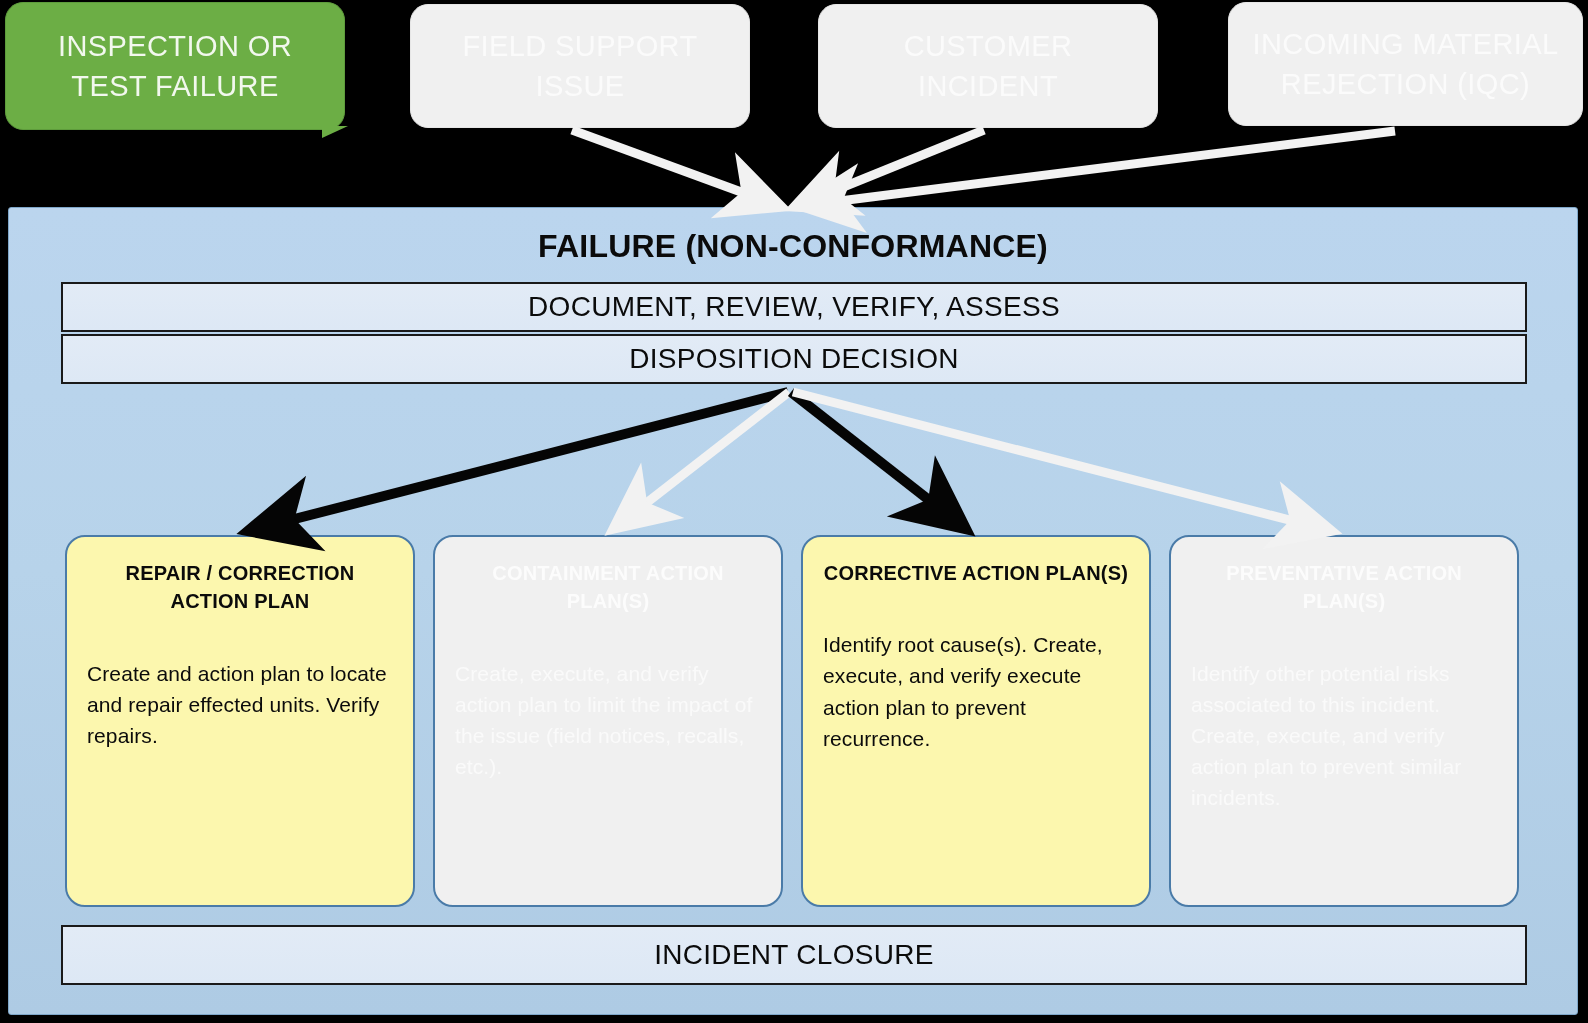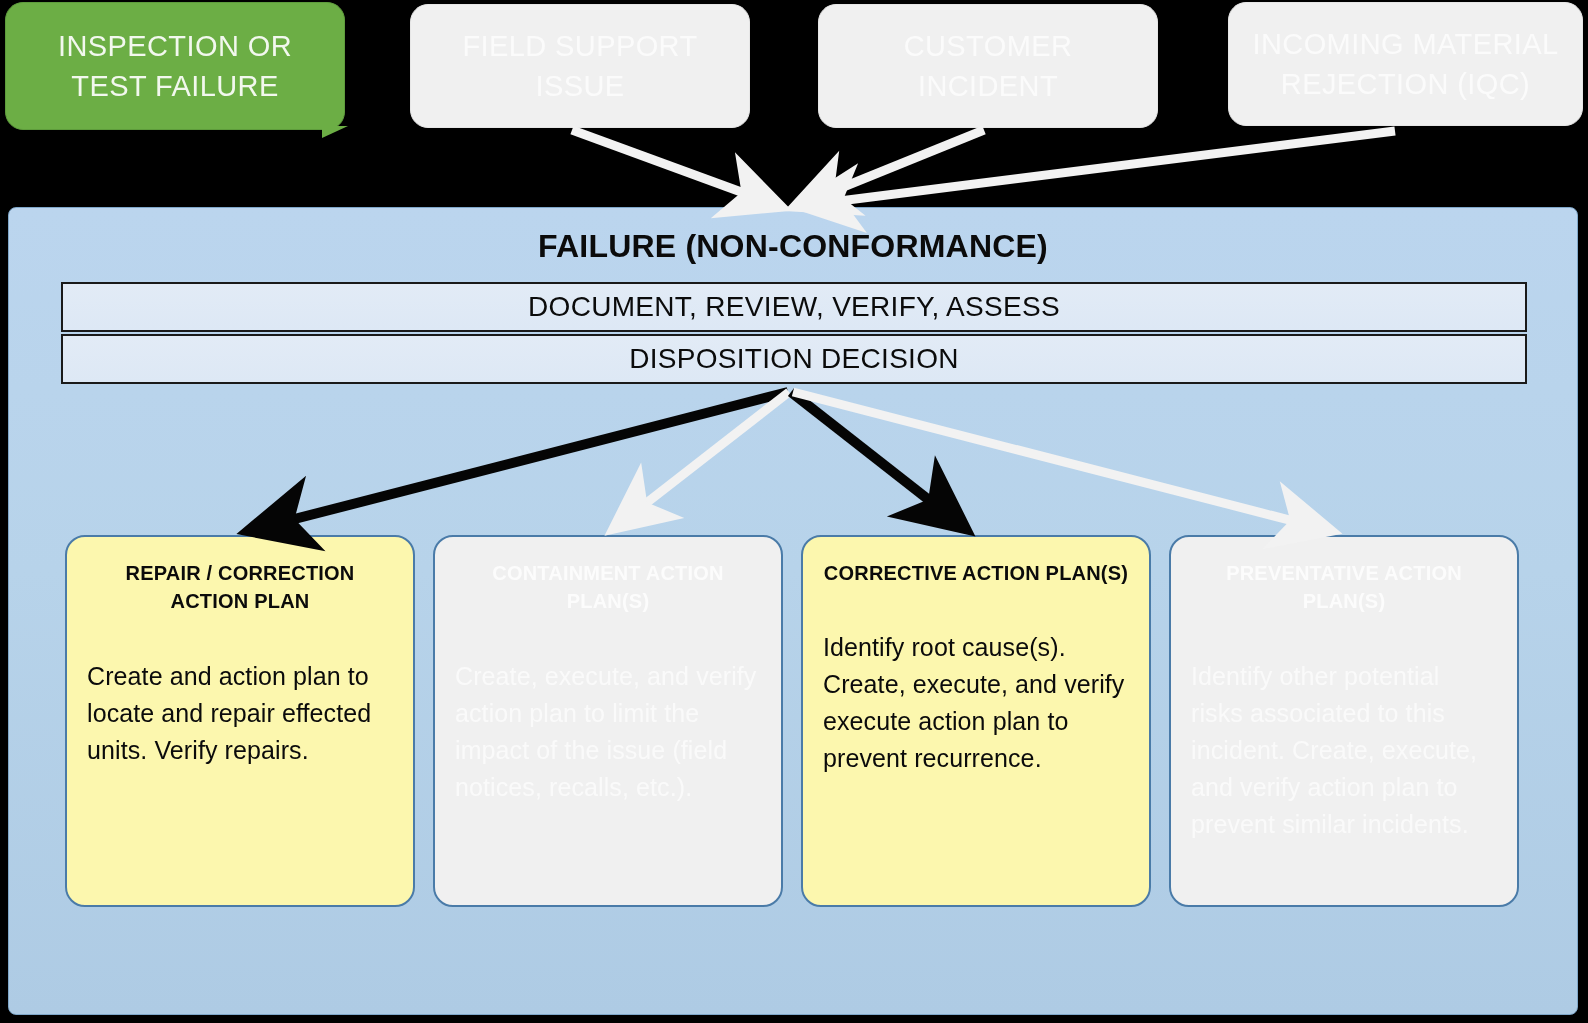--- a/index.html
+++ b/index.html
@@ -50,21 +50,21 @@
     height: 0;
   }
 
   
   #main-container {
     position: absolute;
     left: 8px;
     top: 207px;
     width: 1570px;
     height: 808px;
-    border-radius: 8px;
+    border-radius: 3px;
     background: linear-gradient(180deg, #BBD5EE 0%, #B7D3EA 45%, #AECBE4 100%);
     border: 1px solid #7FA7C9;
     box-shadow: 4px 5px 7px rgba(0,0,0,0.5);
     box-sizing: border-box;
   }
 
   #failure-title {
     position: absolute;
     left: 0;
     top: 20px;
@@ -119,21 +119,21 @@
   }
   .plan-title {
     text-align: center;
     font-size: 20px;
     font-weight: bold;
     line-height: 1.42;
     letter-spacing: 0.2px;
   }
   .plan-body {
     margin-top: 42px;
-    font-size: 25px;
+    font-size: 21px;
     line-height: 1.48;
     text-align: left;
     letter-spacing: 0.1px;
   }
   .yellow .plan-title, .yellow .plan-body { color: #0B0B0B; }
   .grey  .plan-title { color: #FCFCFC; }
   .grey  .plan-body  { color: #FAFAFA; }
 
   #card-repair      { left: 56px; }
   #card-containment { left: 424px; }
@@ -197,20 +197,23 @@
     <div class="plan-card yellow" id="card-corrective">
       <div class="plan-title">CORRECTIVE ACTION PLAN(S)</div>
       <div class="plan-body">Identify root cause(s).  Create, execute, and verify execute action plan to prevent recurrence.</div>
     </div>
 
     <div class="plan-card grey" id="card-preventative">
       <div class="plan-title">PREVENTATIVE ACTION PLAN(S)</div>
       <div class="plan-body">Identify other potential risks associated to this incident.  Create, execute, and verify action plan to prevent similar incidents.</div>
     </div>
 
+    <div class="stage-bar" id="bar-closure">
+      <span>INCIDENT CLOSURE</span>
+    </div>
   </div>
 
   <svg id="arrows" viewBox="0 0 1588 1023">
     <defs>
       <marker id="ah-white" markerWidth="9" markerHeight="9" refX="7.4" refY="4.5" orient="auto" markerUnits="strokeWidth">
         <path d="M0.4,0.6 L8.6,4.5 L0.4,8.4 L2.6,4.5 Z" fill="#F2F2F2"></path>
       </marker>
       <marker id="ah-black" markerWidth="9" markerHeight="9" refX="7.4" refY="4.5" orient="auto" markerUnits="strokeWidth">
         <path d="M0.4,0.6 L8.6,4.5 L0.4,8.4 L2.6,4.5 Z" fill="#050505"></path>
       </marker>

